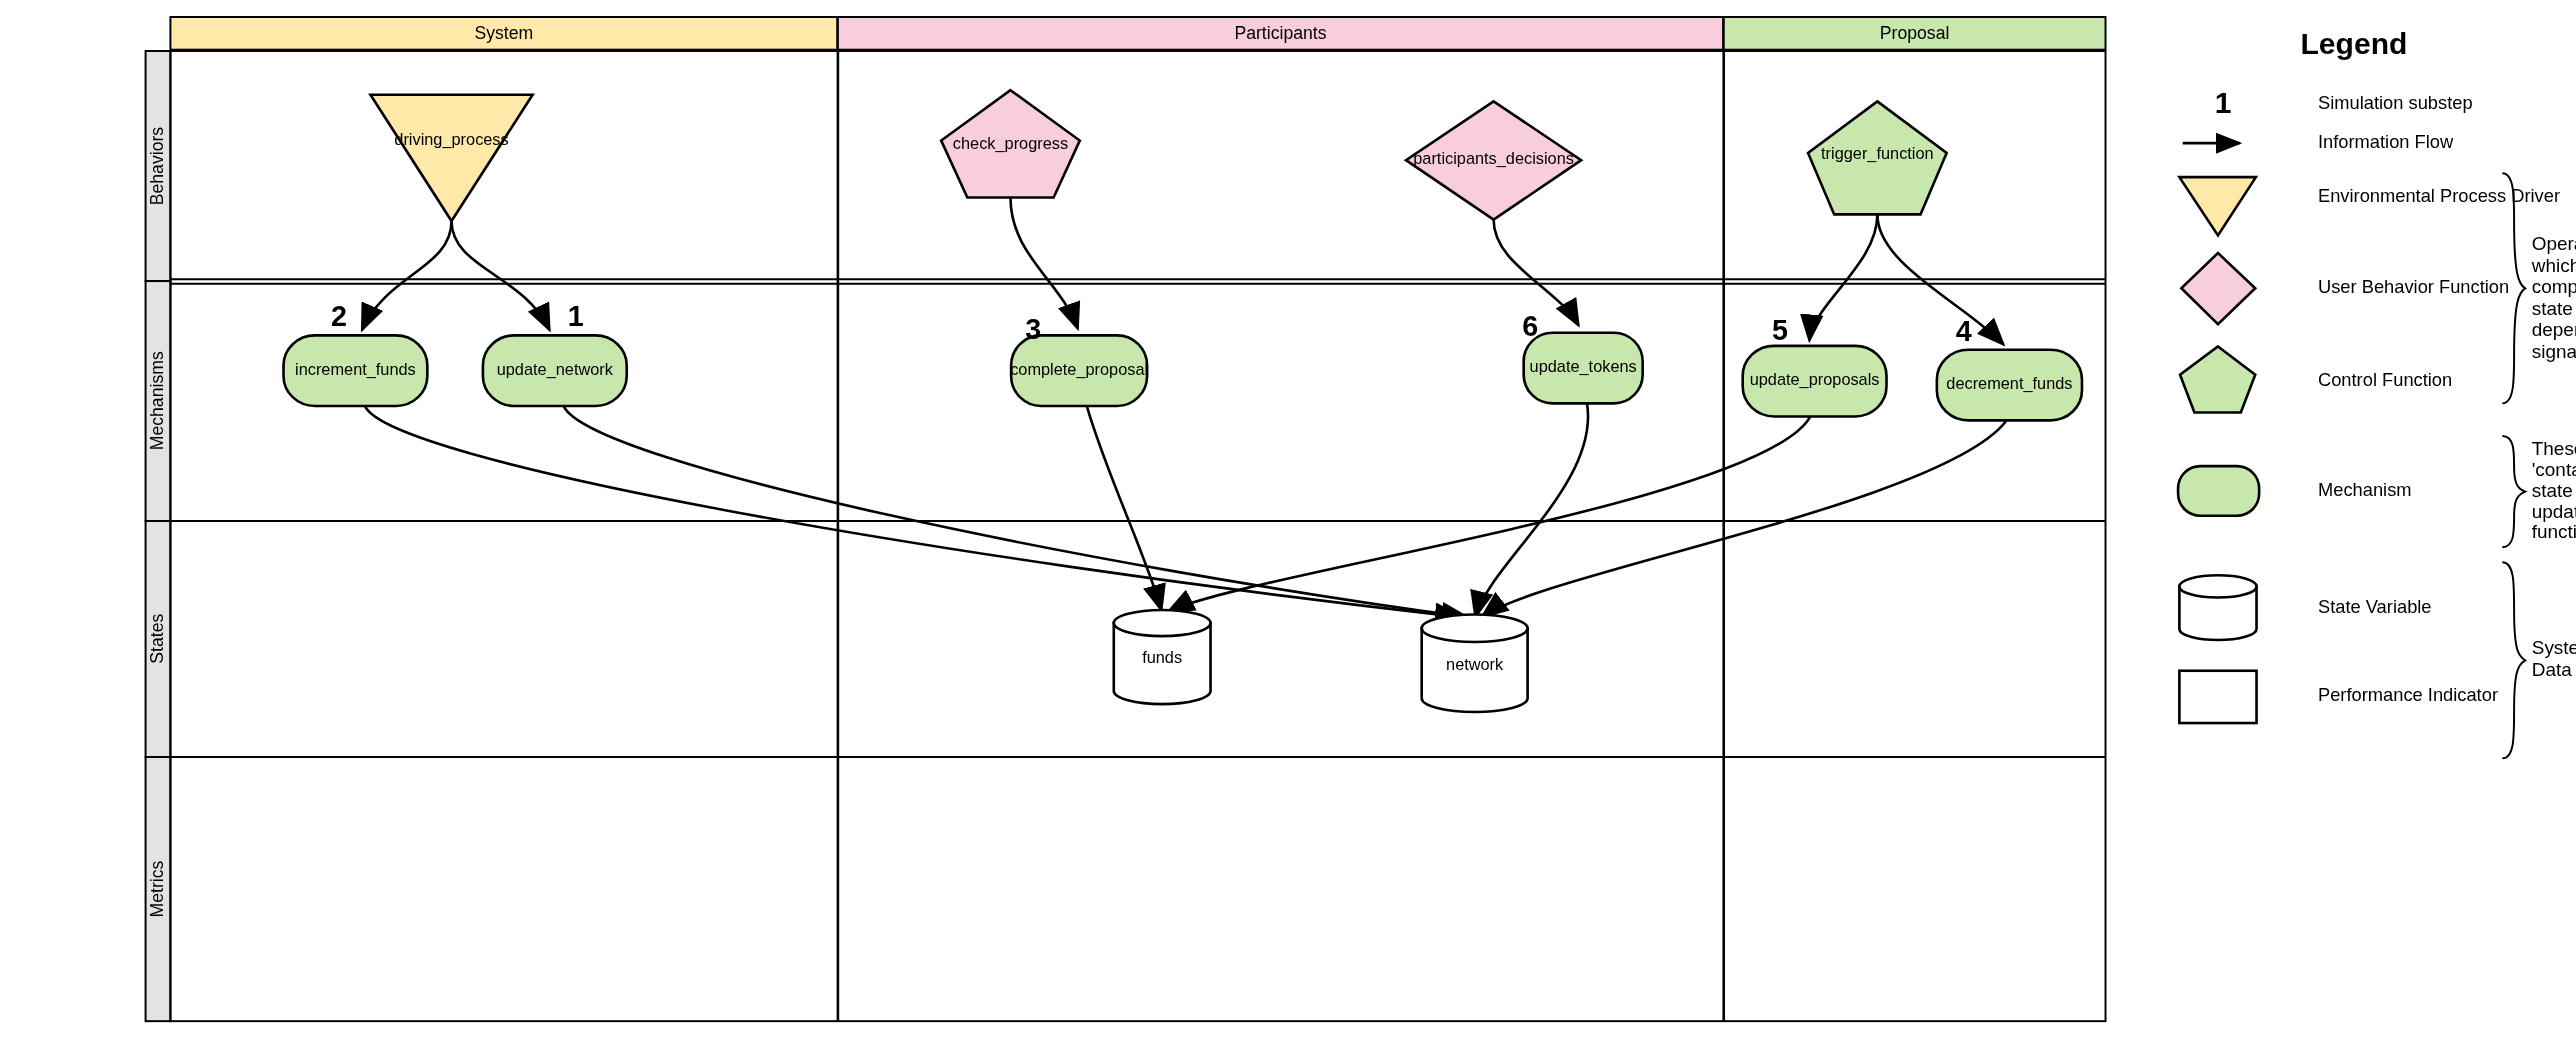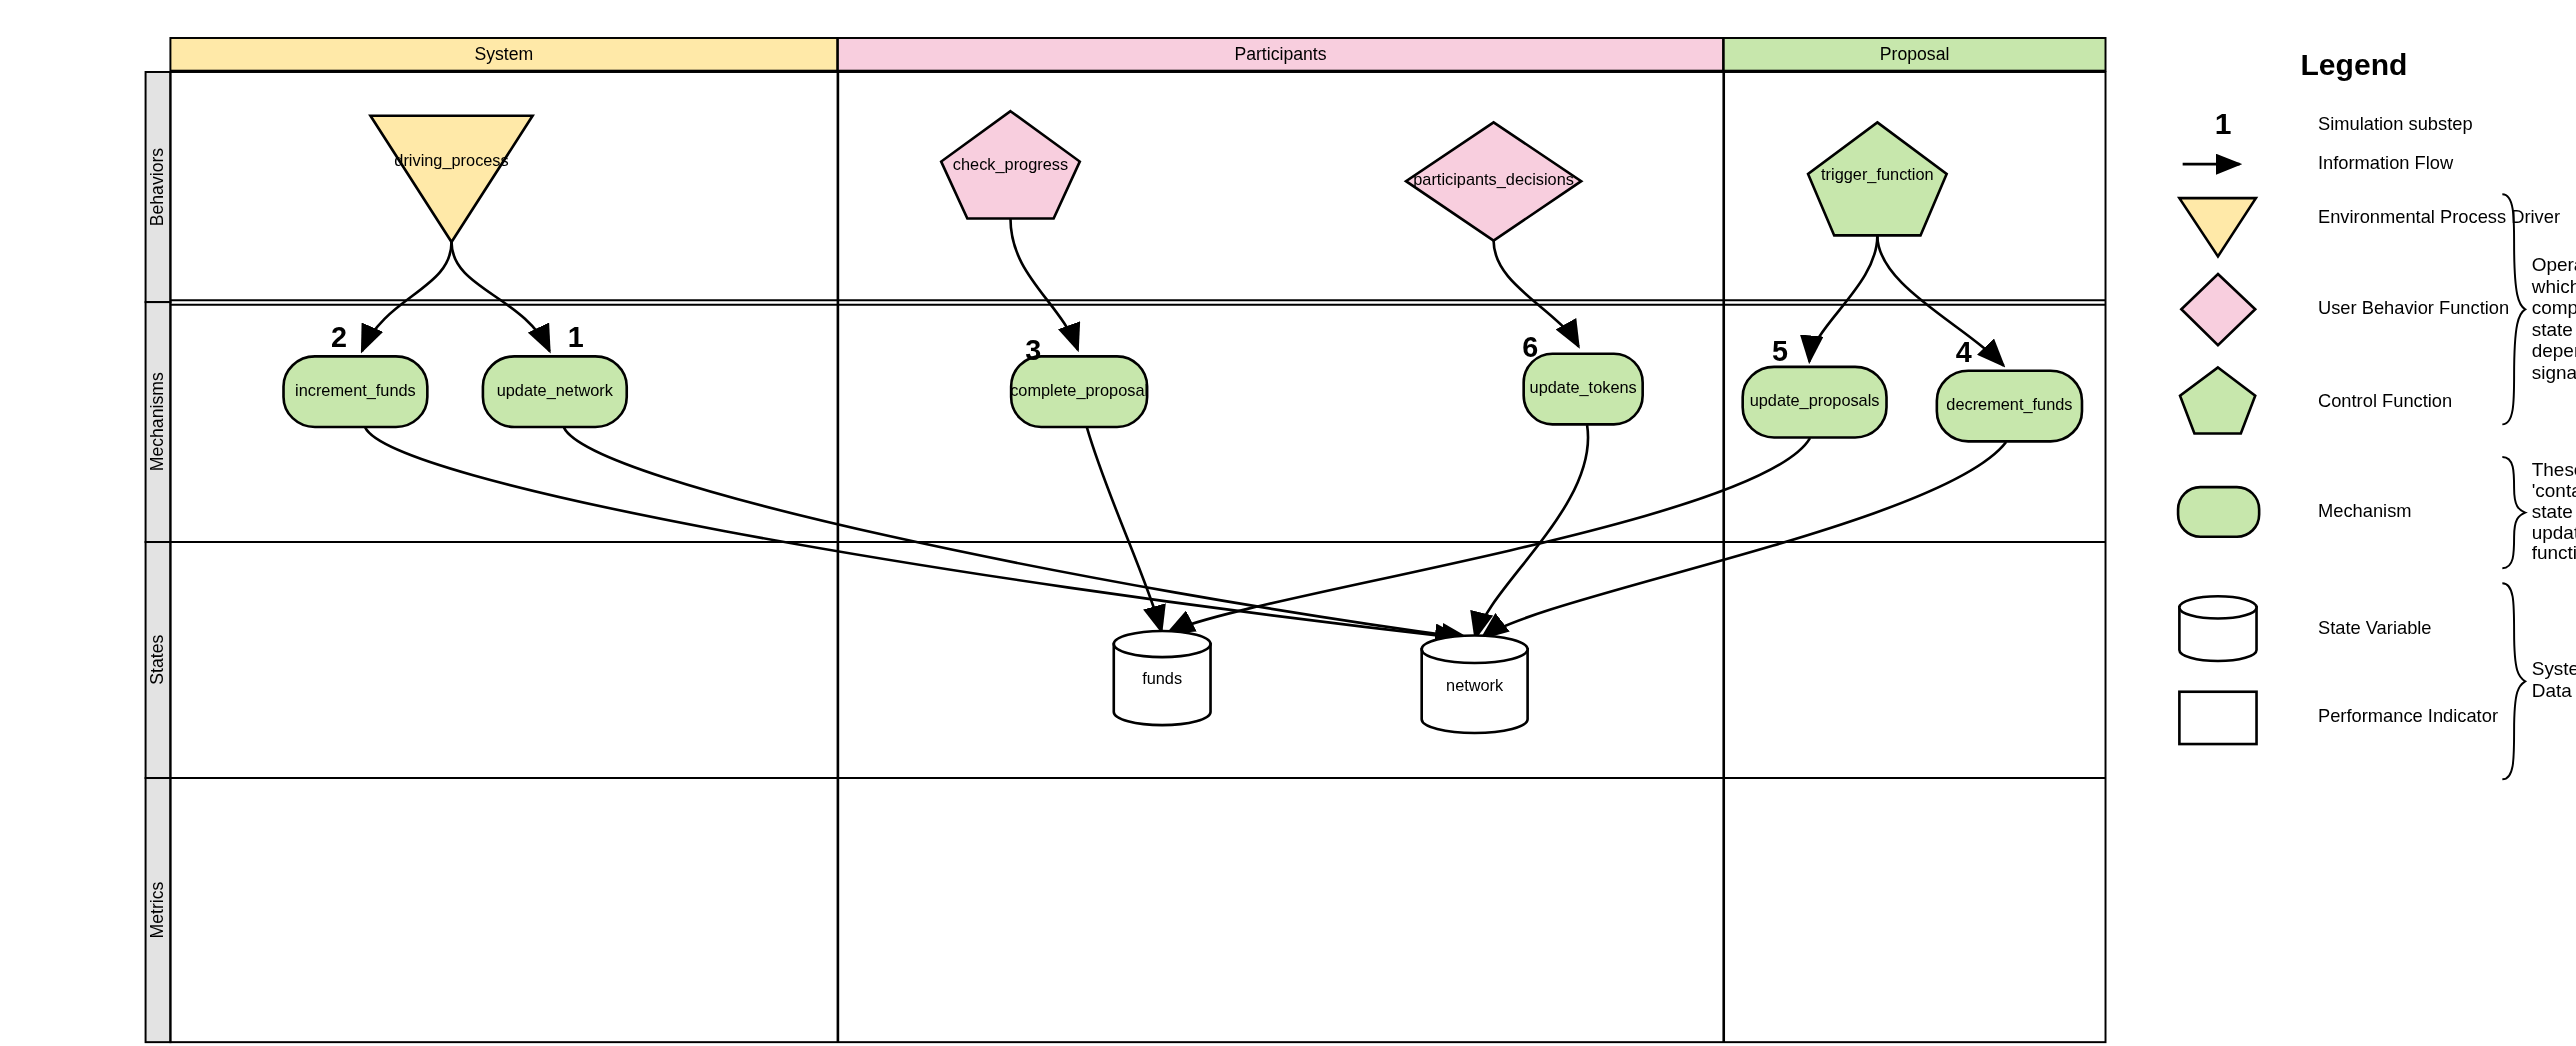--- a/index.html
+++ b/index.html
@@ -1,17 +1,17 @@
 <!DOCTYPE html>
 <html style="font-size:10.5px"><head>
 <meta charset="utf-8">
 <style>
   html,body{margin:0;padding:0;background:#ffffff;}
   body{width:2576px;height:1046px;font-family:"Liberation Sans",sans-serif;overflow:hidden;}
-  #root{position:relative;width:2576px;height:758px;margin-top:21px;}
+  #root{position:relative;width:2576px;height:758px;}
   svg{display:block;}
   .shape-stroke{stroke:#000000;stroke-width:4;}
   .thin-stroke{stroke:#000000;stroke-width:3;fill:none;}
   .edge{fill:none;stroke:#000000;stroke-width:4;}
   .nodelabel{font-family:"Liberation Sans",sans-serif;font-size:25px;fill:#000;text-anchor:middle;dominant-baseline:middle;}
   .substep{font-family:"Liberation Sans",sans-serif;font-size:44px;font-weight:bold;fill:#000;text-anchor:middle;dominant-baseline:middle;}
   .colhdr{font-family:"Liberation Sans",sans-serif;font-size:27px;fill:#000;text-anchor:middle;dominant-baseline:middle;}
   .rowhdr{font-family:"Liberation Sans",sans-serif;font-size:27px;fill:#000;text-anchor:middle;dominant-baseline:middle;}
   .legend-title{font-family:"Liberation Sans",sans-serif;font-size:46px;font-weight:bold;fill:#000;text-anchor:middle;dominant-baseline:middle;}
   .legend-label{font-family:"Liberation Sans",sans-serif;font-size:28px;fill:#000;text-anchor:start;dominant-baseline:middle;}

